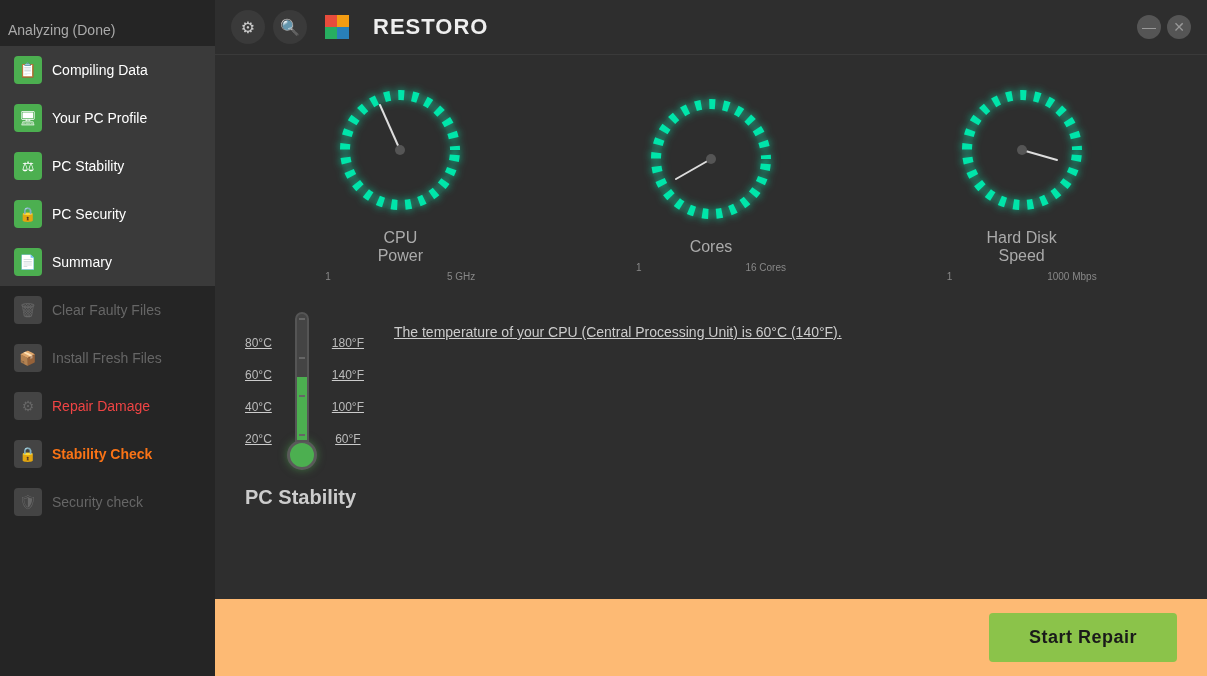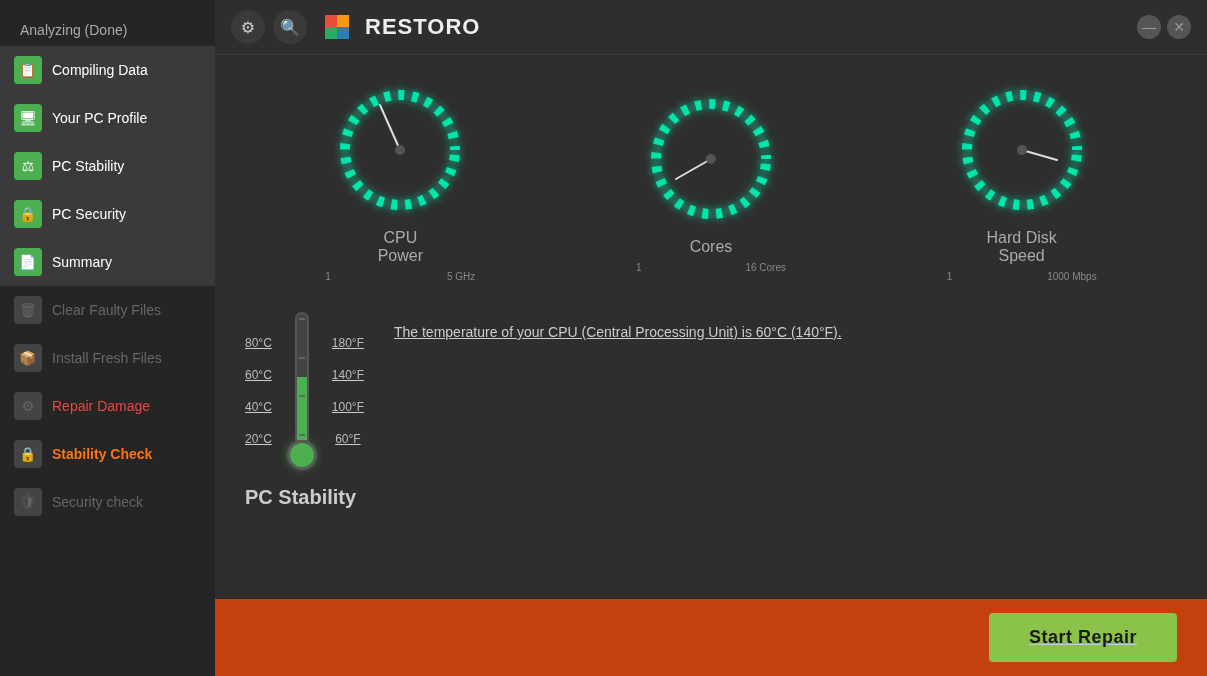--- a/index.html
+++ b/index.html
@@ -19,21 +19,21 @@
       min-width: 215px;
       background: #252525;
       display: flex;
       flex-direction: column;
       padding-top: 10px;
     }
 
     .sidebar-title {
       color: #aaa;
       font-size: 14px;
-      padding: 12px 16px 8px 20px;
+      padding: 12px 16px 8px 8px;
       font-weight: 400;
     }
 
     .sidebar-item {
       display: flex;
       align-items: center;
       padding: 10px 14px;
       cursor: pointer;
       gap: 10px;
       color: #ccc;
@@ -105,21 +105,21 @@
       justify-content: center;
       cursor: pointer;
       font-size: 16px;
       color: #ccc;
       border: none;
     }
 
     .logo-area {
       display: flex;
       align-items: center;
-      gap: 16px;
+      gap: 24px;
       margin-left: 10px;
     }
 
     .logo-icon {
       width: 24px;
       height: 24px;
       display: flex;
       align-items: center;
       justify-content: center;
     }
@@ -305,22 +305,21 @@
       font-size: 20px;
       font-weight: bold;
       color: #ccc;
     }
 
     
     .bottom-bar {
       padding: 14px 30px;
       display: flex;
       justify-content: flex-end;
-      background: #c2410c;
-      text-decoration: underline;
+      background: #fdba74;
     }
 
     .start-repair-btn {
       background: #8bc34a;
       color: #1a1a1a;
       border: none;
       padding: 14px 40px;
       font-size: 18px;
       font-weight: 600;
       border-radius: 4px;

